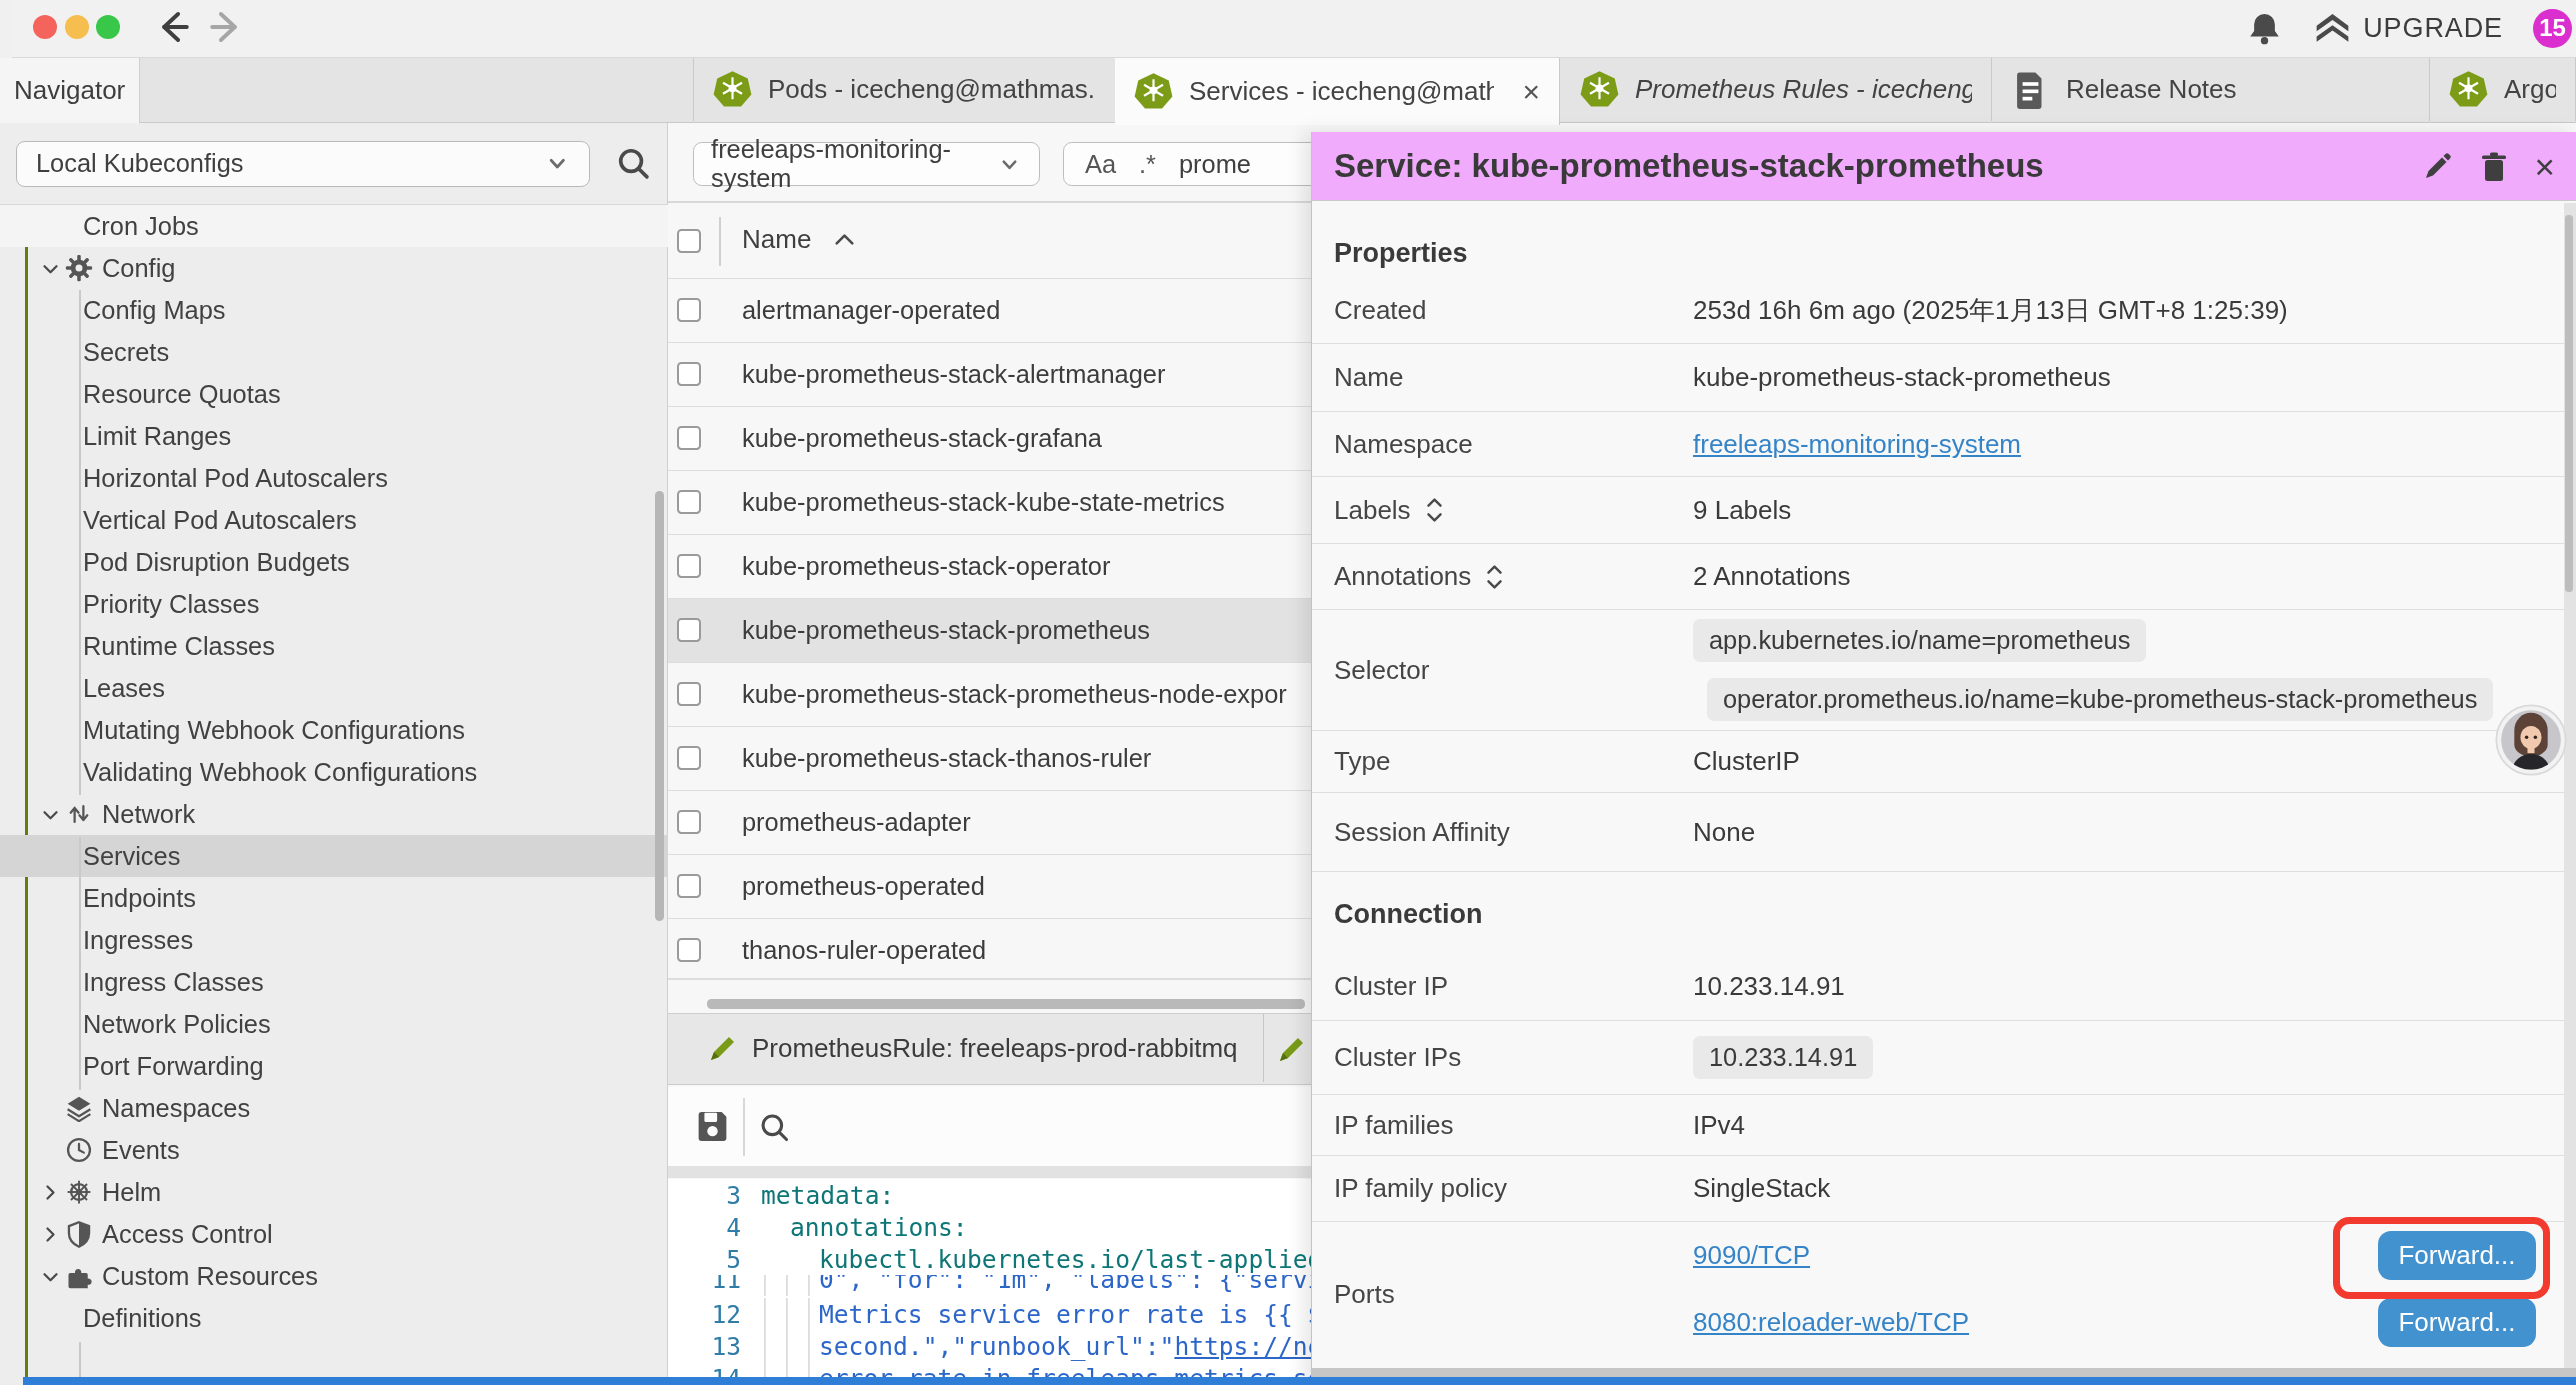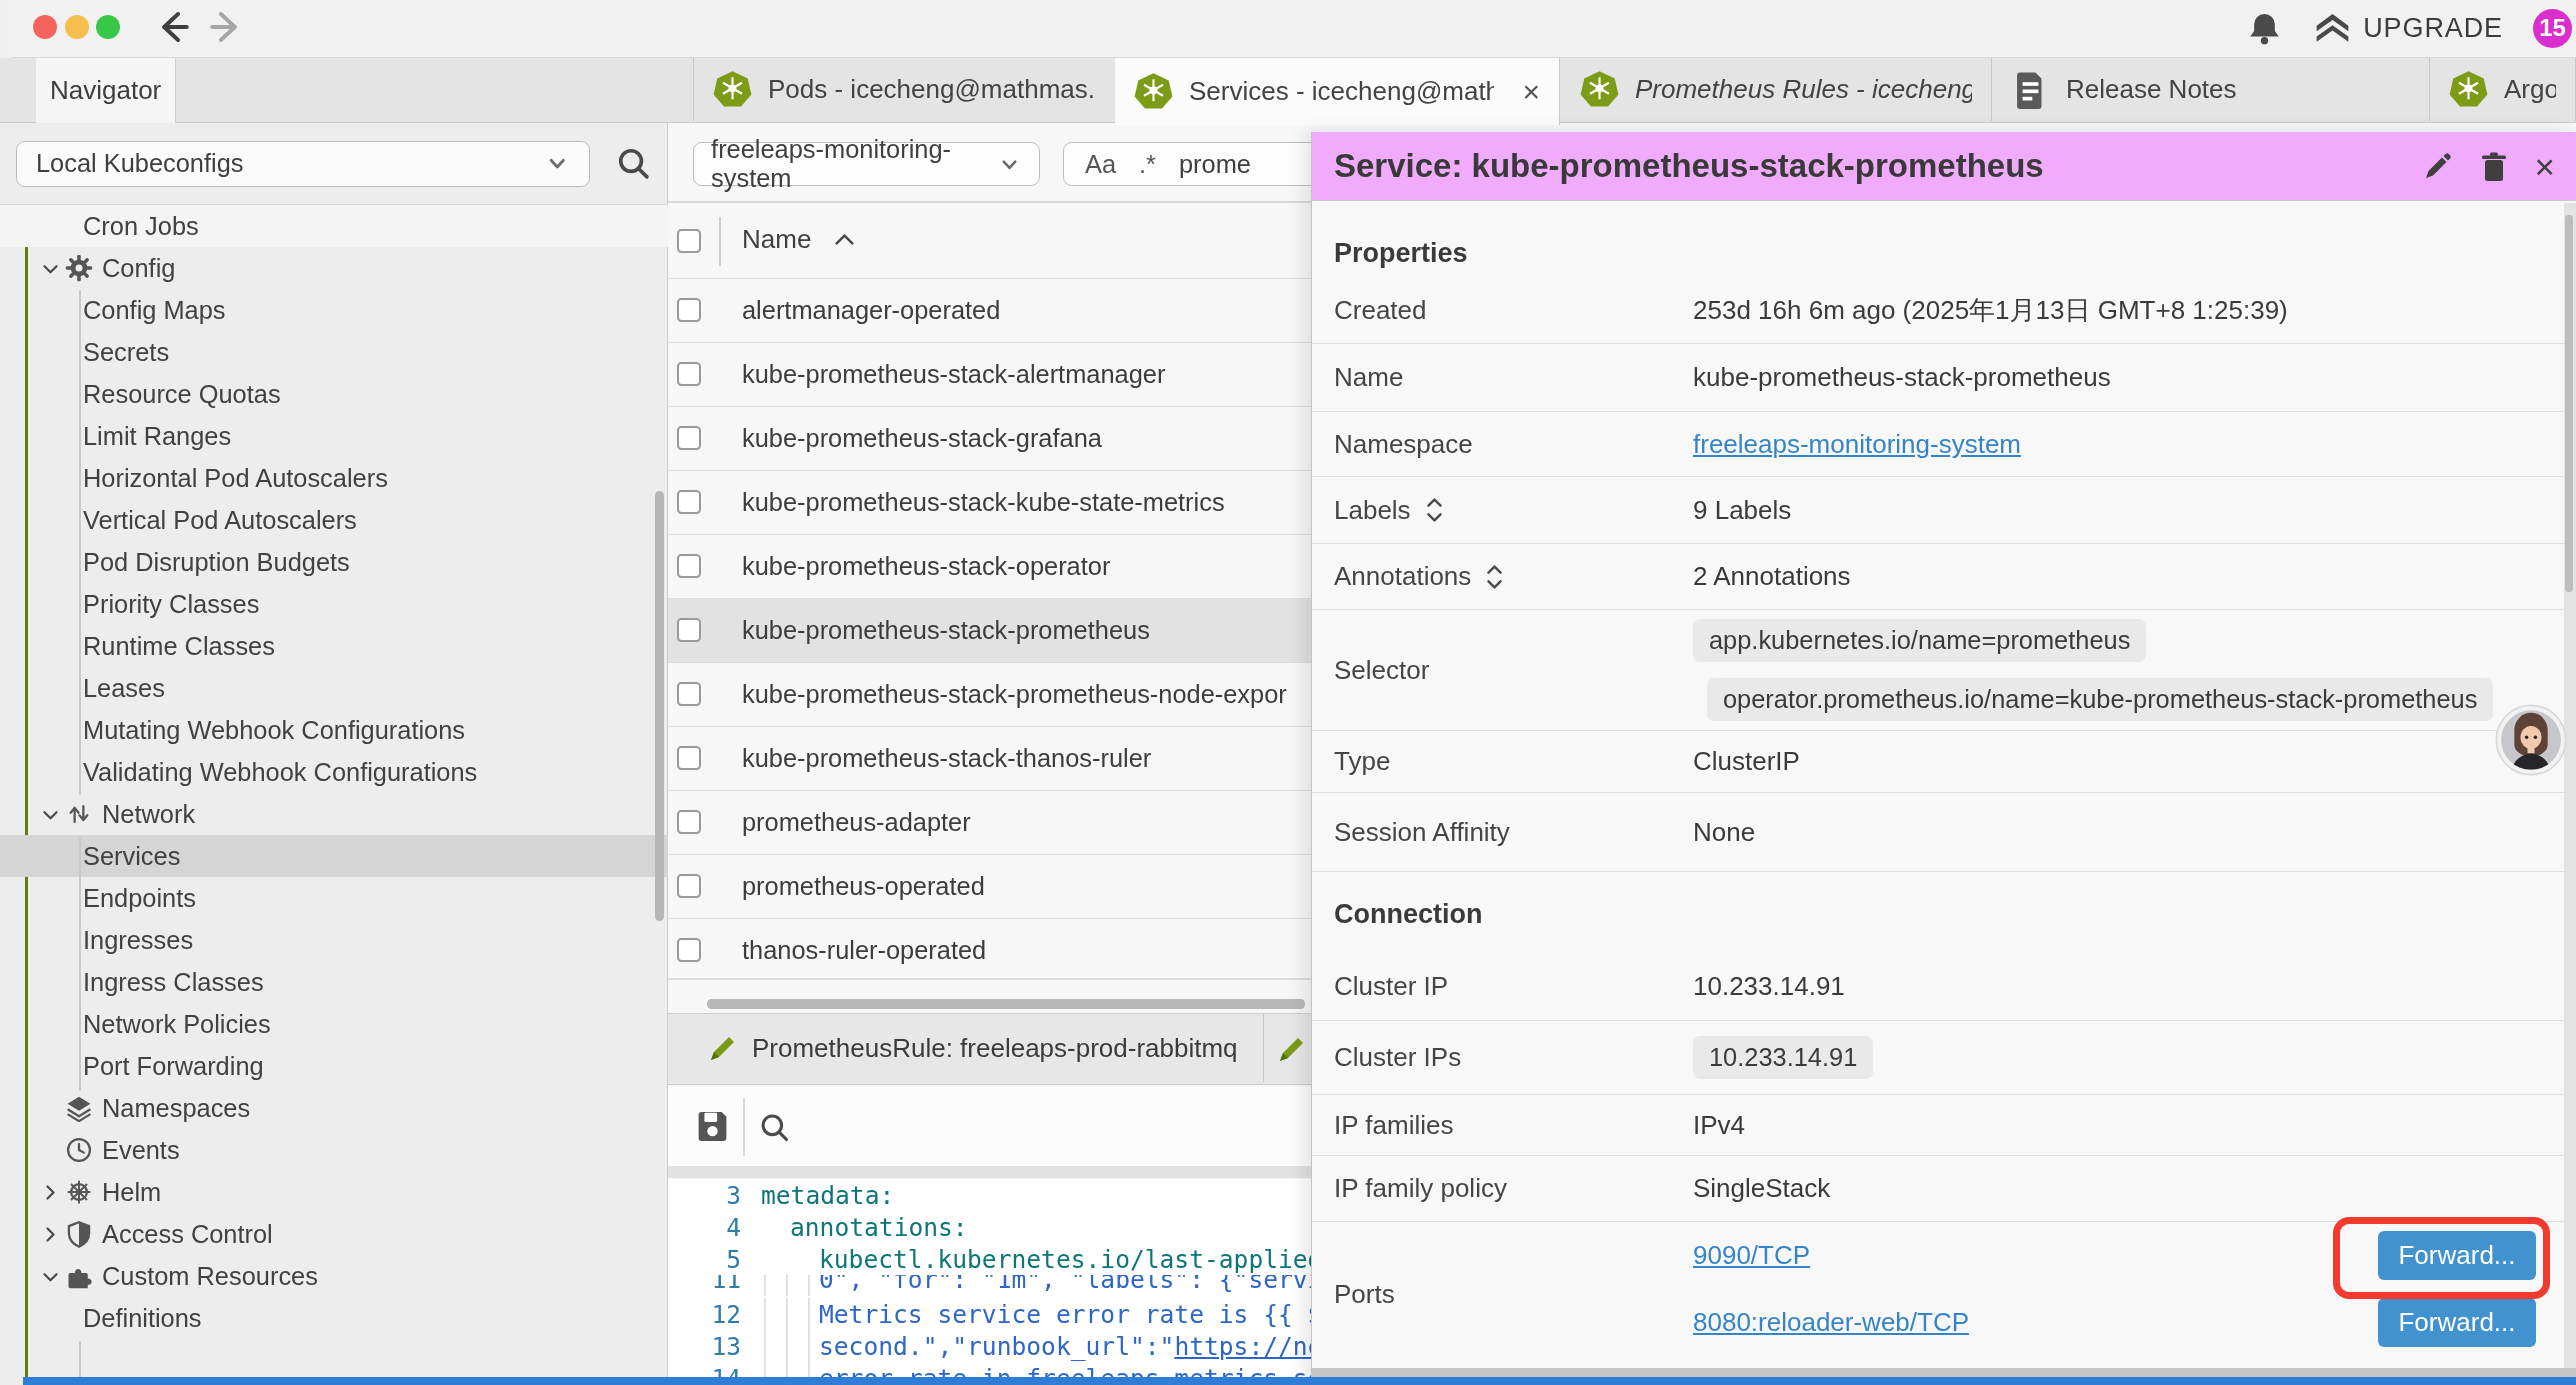--- a/index.html
+++ b/index.html
@@ -17,21 +17,21 @@
   #tl-green { left:84px; background:#39c74a; }
   .navarrow { position:absolute; top:7px; width:40px; height:40px; }
   #topbar-right { position:absolute; right:16px; top:0; height:56px; display:flex; align-items:center; gap:30px; }
   #upgrade { display:flex; align-items:center; gap:12.3px; font-size:27px; letter-spacing:0.9px; color:#3c3c3c; }
   #notif-badge { width:39px; height:39px; border-radius:50%; background:#da2fce; color:#fff; font-size:24px; font-weight:bold;
     display:flex; align-items:center; justify-content:center; }
 
   
   #tabstrip { left:0; top:58px; width:2576px; height:65px; background:#e4e4e4; border-bottom:1.8px solid #c9c9c9; }
   #navigator-tab { position:absolute; left:0; top:0; width:140px; height:65px; background:#f5f5f5;
-    border-right:1.8px solid #cfcfcf; display:flex; align-items:center; padding-left:14px; font-size:26px; color:#3e3e3e;margin-left:36px; }
+    border-right:1.8px solid #cfcfcf; display:flex; align-items:center; padding-left:14px; font-size:26px; color:#3e3e3e; }
   .tab { position:absolute; top:0; height:63px; display:flex; align-items:center; gap:16px; padding:0 19px;
     border-right:1.8px solid #c9c9c9; font-size:26px; color:#434343; overflow:hidden; white-space:nowrap; }
   .tab.first { border-left:1.8px solid #c9c9c9; }
   .tab.active { background:#fbfbfb; height:67px; z-index:2; }
   .tab.italic .tab-label { font-style:italic; }
   .tab-close { margin-left:12.3px; font-size:30px; color:#555; line-height:1; }
 
   
   #sidebar { left:0; top:123px; width:668px; height:1263px; background:#ededed; border-right:1.8px solid #cfcfcf; }
   #kubeconfig-select { position:absolute; left:16px; top:17.5px; width:574px; height:46px; background:#fbfbfb;
@@ -100,21 +100,21 @@
   #detail-actions { position:absolute; right:21px; top:0; height:69px; display:flex; align-items:center; gap:26px; }
   #detail-body { position:absolute; left:0; top:71px; width:100%; height:1183px; overflow:hidden; }
   .d-heading { padding-left:22px; font-size:27px; font-weight:bold; color:#3a3a3a; display:flex; align-items:center; }
   .d-row { position:relative; border-bottom:1.8px solid #dedede; }
   .d-label { position:absolute; left:22px; top:0; bottom:0; display:flex; align-items:center; gap:14px; font-size:26px; color:#454545; }
   .d-value { position:absolute; left:381px; right:0; top:0; bottom:0; display:flex; flex-direction:column; justify-content:center;
     font-size:26px; color:#3a3a3a; }
   .d-link { color:#3584c8; text-decoration:underline; width:max-content; }
   .chip { background:#e9e9e9; border-radius:7px; padding:7px 16px; width:max-content; font-size:25.4px; white-space:nowrap; max-width:859px; overflow:hidden; }
   .port-line { height:67px; display:flex; align-items:center; justify-content:space-between; }
-  .fwd-btn { width:158px; height:49px; margin-right:40px; background:#4292cf; border-radius:6px; color:#fff; font-size:26px;
+  .fwd-btn { width:158px; height:49px; margin-right:40px; background:#4292cf; border-radius:13px; color:#fff; font-size:26px;
     display:flex; align-items:center; justify-content:center; }
   #red-box { position:absolute; left:1021px; top:-5.3px; width:217px; height:82px; border:7px solid #f23b2e; border-radius:16px; z-index:3; }
   #detail-vtrack { position:absolute; right:0; top:71px; width:12.3px; height:1175px; background:#e3e3e3; }
   #detail-vthumb { position:absolute; right:2.6px; top:83px; width:8px; height:377px; background:#bdbdbd; border-radius:3.5px; }
   #detail-hbar { position:absolute; left:0; bottom:8.8px; width:100%; height:9.6px; background:#c6c6c6; }
 
   #avatar { left:2495px; top:704px; width:72px; height:72px; z-index:8; }
   #bottom-blue { left:23px; top:1377px; width:2553px; height:8px; background:#2e7ed8; z-index:9; }
   svg { display:block; }
 </style>

